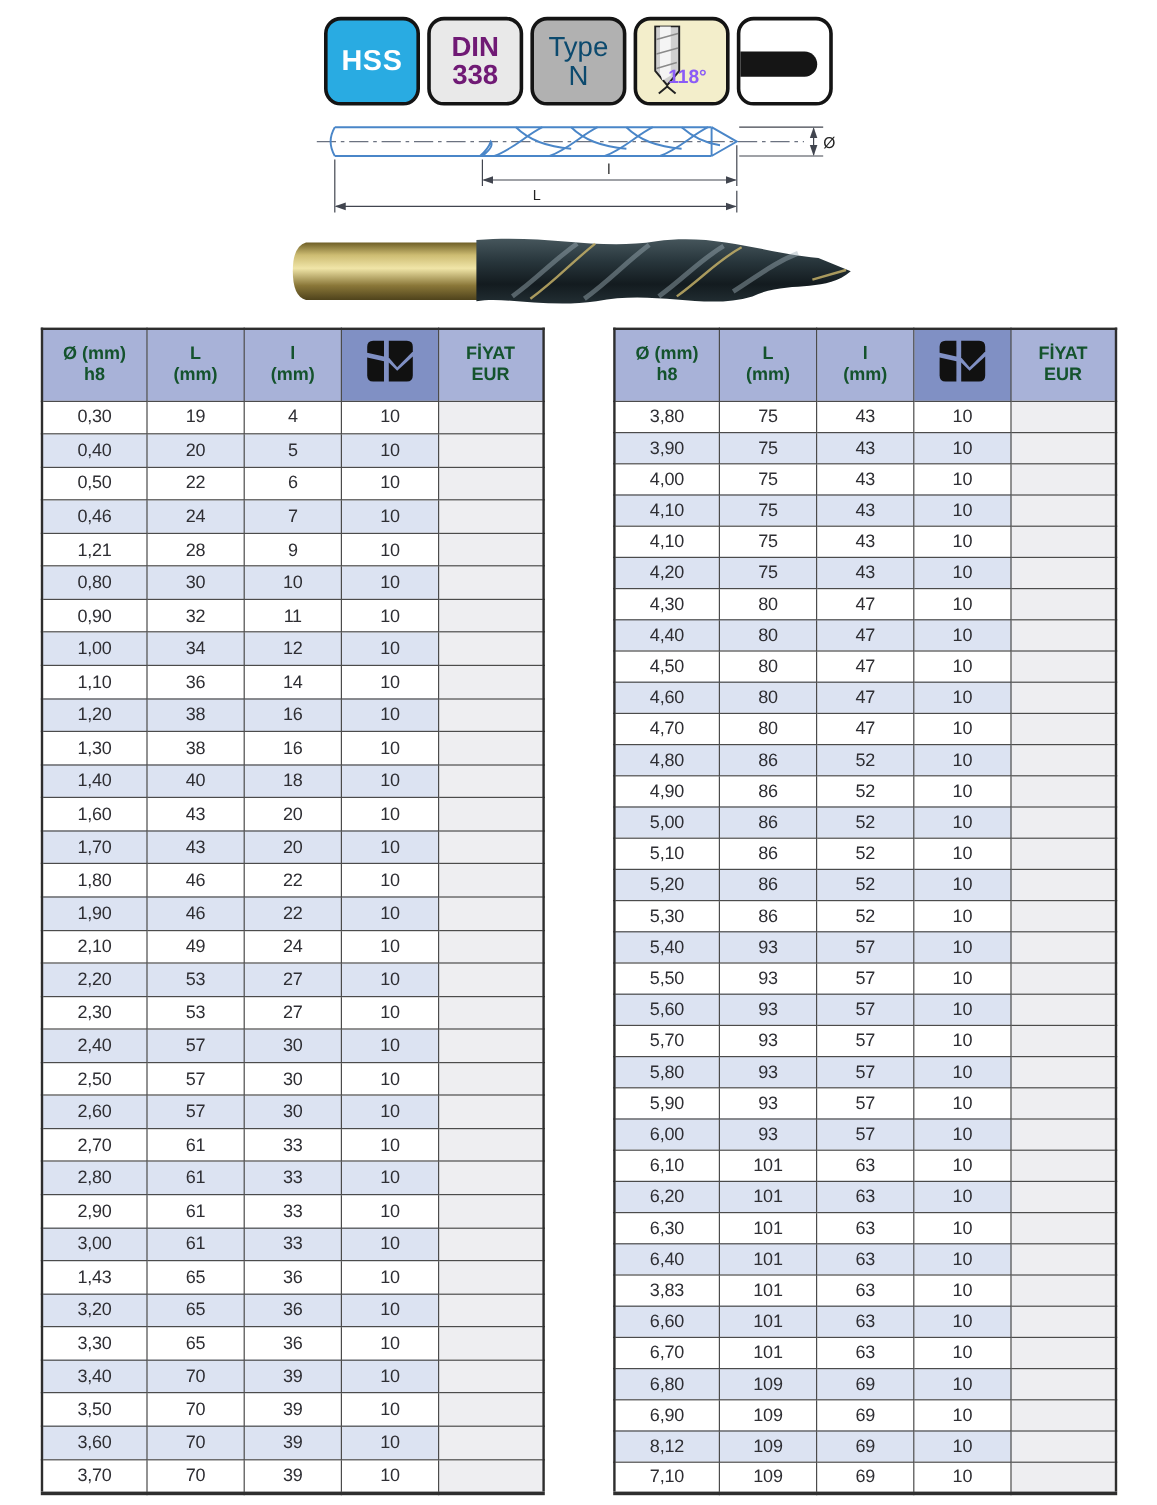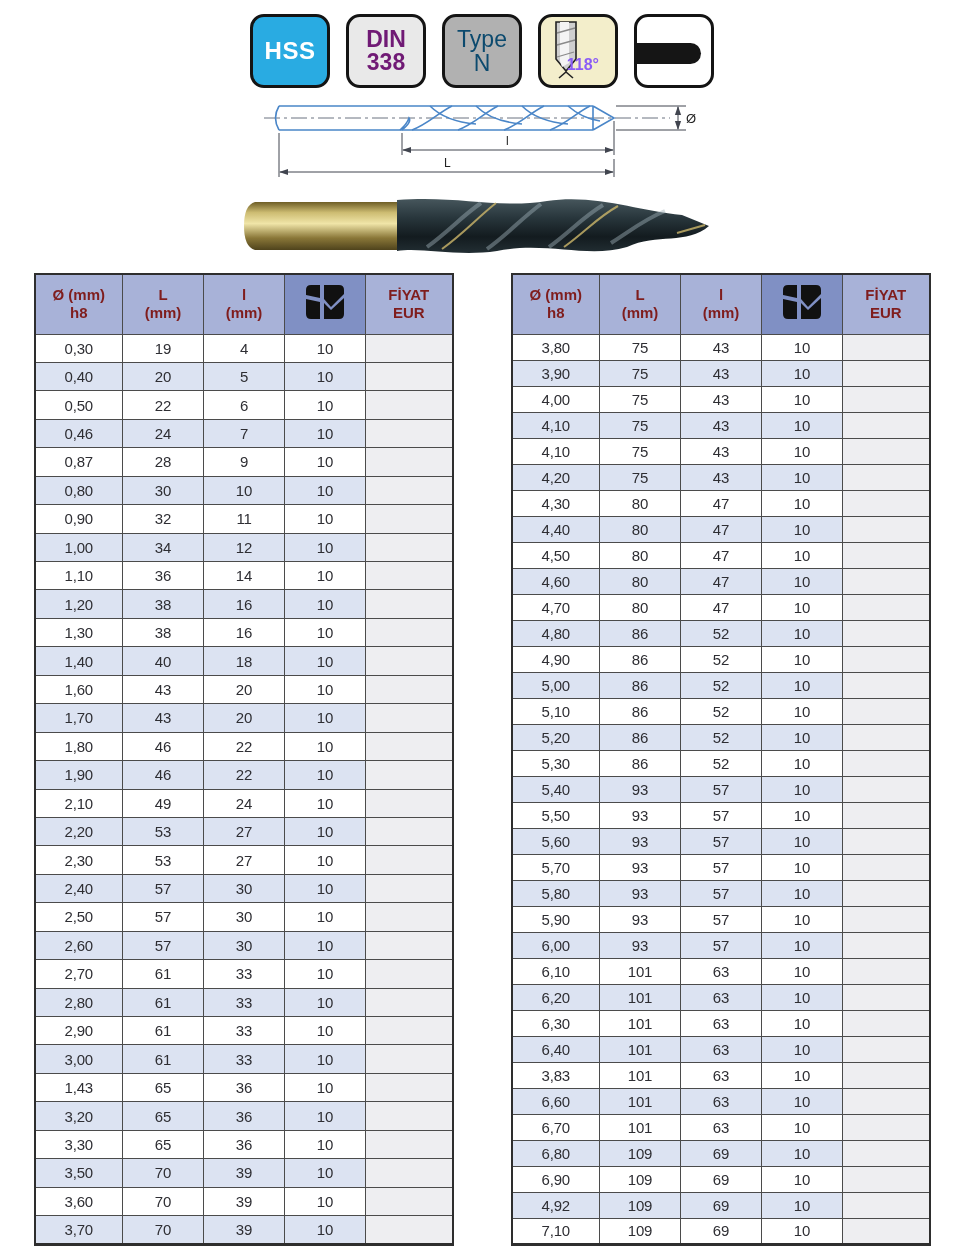--- a/index.html
+++ b/index.html
@@ -3,36 +3,36 @@
 <meta charset="utf-8">
 <style>
   :root{
     --hss-bg:#29abe2; --din-bg:#e9e9e9; --type-bg:#b1b1b1; --angle-bg:#f3eecb;
     --header-bg:#a8b2d8; --logo-cell-bg:#8090c4; --row-alt-bg:#dce3f2;
     --price-col-bg:#eeeef1; --drawing-line:#4a86c8; --dim-line:#41454f;
     --border-dark:#2e2e2e; --cell-border:#4b4b4b;
   }
   *{box-sizing:border-box;margin:0;padding:0}
   body{width:964px;height:1254px;background:#ffffff;font-family:"Liberation Sans",sans-serif;overflow:hidden}
-  .badges{display:flex;justify-content:center;gap:16px;margin-top:14px}
+  .badges{display:flex;justify-content:center;gap:6px;margin-top:14px}
   .badge{width:80px;height:74px;border:3px solid #141414;border-radius:14px;display:flex;
          flex-direction:column;align-items:center;justify-content:center;background:#fff;position:relative}
   .badge.hss{background:var(--hss-bg);color:#fff;font-weight:bold;font-size:24px;letter-spacing:.5px}
   .badge.din{background:var(--din-bg);color:#701a75;font-weight:bold;font-size:23px;line-height:1.02}
   .badge.type{background:var(--type-bg);color:#0c4a6e;font-size:23px;line-height:1.05}
   .badge.angle{background:var(--angle-bg)}
   .badge.angle svg{position:absolute;left:7px;top:4px}
   .angle-label{position:absolute;right:16px;bottom:11px;font-weight:bold;font-size:16px;color:#8b5cf6}
   .badge.shank .bar{position:absolute;left:0;top:26px;width:64px;height:21px;background:#151515;border-radius:0 11px 11px 0}
   .diagram{display:flex;justify-content:center;margin-top:5px}
   .photo{display:flex;justify-content:center;margin-top:4px}
   .tables{display:flex;justify-content:center;gap:57px;margin-top:10px}
   table{border-collapse:collapse;width:418px;table-layout:fixed;border:2px solid var(--border-dark);border-bottom-width:3px}
   th,td{border:1px solid var(--cell-border);text-align:center;vertical-align:middle}
-  thead th{background:var(--header-bg);color:#7f1d1d;font-size:15px;font-weight:bold;height:60px;line-height:1.25}
+  thead th{background:var(--header-bg);color:#14532d;font-size:15px;font-weight:bold;height:60px;line-height:1.25}
   thead th.logo-cell{background:var(--logo-cell-bg)}
   td{height:26px;font-size:15px;color:#2e2e33;letter-spacing:-0.2px}
   tbody tr:nth-child(even) td{background:var(--row-alt-bg)}
   td.price{background:var(--price-col-bg) !important}
   col.c1{width:88px}col.c2{width:81px}col.c3{width:81px}col.c4{width:81px}col.c5{width:87px}
 </style>
 </head>
 <body>
 
 <div class="badges">
@@ -187,21 +187,21 @@
           <td class="price"></td>
         </tr>
         <tr>
           <td>0,46</td>
           <td>24</td>
           <td>7</td>
           <td>10</td>
           <td class="price"></td>
         </tr>
         <tr>
-          <td>0,87</td>
+          <td>1,21</td>
           <td>28</td>
           <td>9</td>
           <td>10</td>
           <td class="price"></td>
         </tr>
         <tr>
           <td>0,80</td>
           <td>30</td>
           <td>10</td>
           <td>10</td>
@@ -358,20 +358,27 @@
           <td>3,20</td>
           <td>65</td>
           <td>36</td>
           <td>10</td>
           <td class="price"></td>
         </tr>
         <tr>
           <td>3,30</td>
           <td>65</td>
           <td>36</td>
+          <td>10</td>
+          <td class="price"></td>
+        </tr>
+        <tr>
+          <td>3,40</td>
+          <td>70</td>
+          <td>39</td>
           <td>10</td>
           <td class="price"></td>
         </tr>
         <tr>
           <td>3,50</td>
           <td>70</td>
           <td>39</td>
           <td>10</td>
           <td class="price"></td>
         </tr>
@@ -642,21 +649,21 @@
           <td class="price"></td>
         </tr>
         <tr>
           <td>6,90</td>
           <td>109</td>
           <td>69</td>
           <td>10</td>
           <td class="price"></td>
         </tr>
         <tr>
-          <td>4,92</td>
+          <td>8,12</td>
           <td>109</td>
           <td>69</td>
           <td>10</td>
           <td class="price"></td>
         </tr>
         <tr>
           <td>7,10</td>
           <td>109</td>
           <td>69</td>
           <td>10</td>

